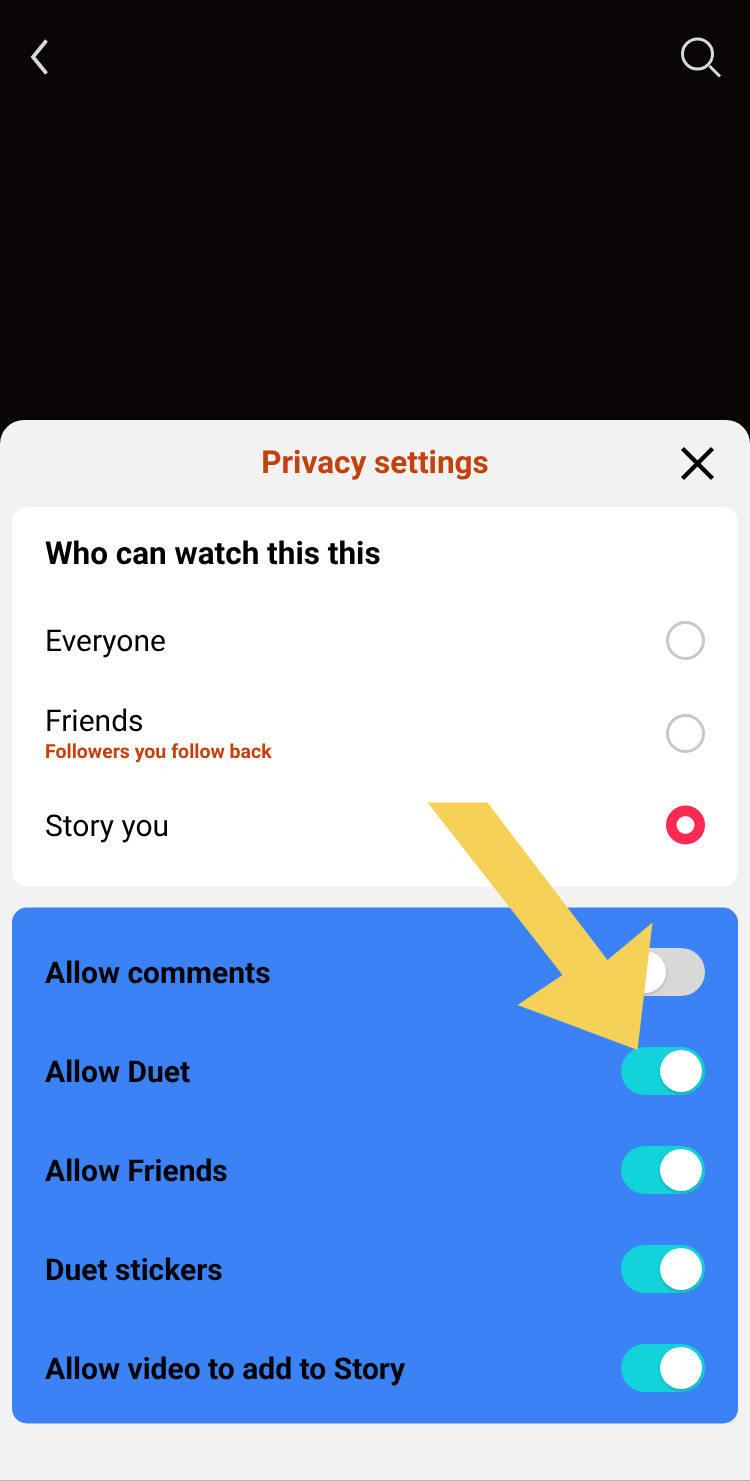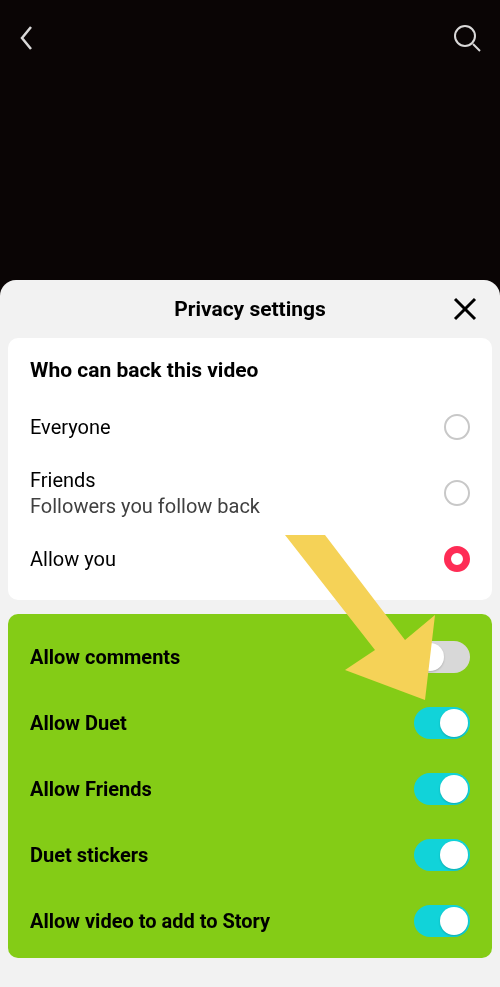--- a/index.html
+++ b/index.html
@@ -42,21 +42,21 @@
     .sheet-header {
       position: relative;
       height: 58px;
       display: flex;
       align-items: center;
       justify-content: center;
     }
     .sheet-title {
       font-size: 21px;
       font-weight: 700;
-      color: #000000;
+      color: #c2410c;
     }
     .sheet-close {
       position: absolute;
       right: 12px;
       top: 50%;
       transform: translateY(-50%);
       width: 30px; height: 30px;
       display: flex; align-items:center; justify-content:center;
       cursor: pointer;
     }
@@ -83,38 +83,38 @@
       cursor: pointer;
       gap: 20px;
     }
     .option-text { display: flex; flex-direction: column; }
     .option-label {
       font-size: 20px;
       color: #000;
       font-weight: 400;
     }
     .option-sub {
-      font-size: 20px;
-      color: #404040;
+      font-size: 13px;
+      color: #c2410c;
       margin-top: 2px;
-      font-weight: 400;
+      font-weight: 700;
     }
     .radio {
       width: 26px; height: 26px;
       border-radius: 50%;
       border: 2px solid #c8c8c8;
       flex-shrink: 0;
     }
     .radio.selected {
       border: 7px solid #fe2c55;
       background: #fff;
     }
 
     .toggle-card {
-      background: #84cc16;
+      background: #3b82f6;
       border-radius: 10px;
       padding: 10px 22px 4px 22px;
     }
     .toggle-row {
       display: flex;
       align-items: center;
       justify-content: space-between;
       padding: 17px 0;
     }
     .toggle-label {
@@ -177,40 +177,40 @@
     <div class="sheet-title">Privacy settings</div>
     <div class="sheet-close">
       <svg viewBox="0 0 26 26">
           <line x1="3" y1="3" x2="23" y2="23"></line>
           <line x1="23" y1="3" x2="3" y2="23"></line>
         </svg>
     </div>
   </div>
 
   <div class="card">
-    <div class="section-title">Who can back this video</div>
+    <div class="section-title">Who can watch this this</div>
 
     <div class="option-row">
       <div class="option-text">
         <span class="option-label">Everyone</span>
       </div>
       <div class="radio"></div>
     </div>
 
     <div class="option-row">
       <div class="option-text">
         <span class="option-label">Friends</span>
         <span class="option-sub">Followers you follow back</span>
       </div>
       <div class="radio"></div>
     </div>
 
     <div class="option-row">
       <div class="option-text">
-        <span class="option-label">Allow you</span>
+        <span class="option-label">Story you</span>
       </div>
       <div class="radio selected"></div>
     </div>
   </div>
 
   <div class="toggle-card">
     <div class="toggle-row">
       <span class="toggle-label">Allow comments</span>
       <div class="switch off">
           <div class="knob"></div>

